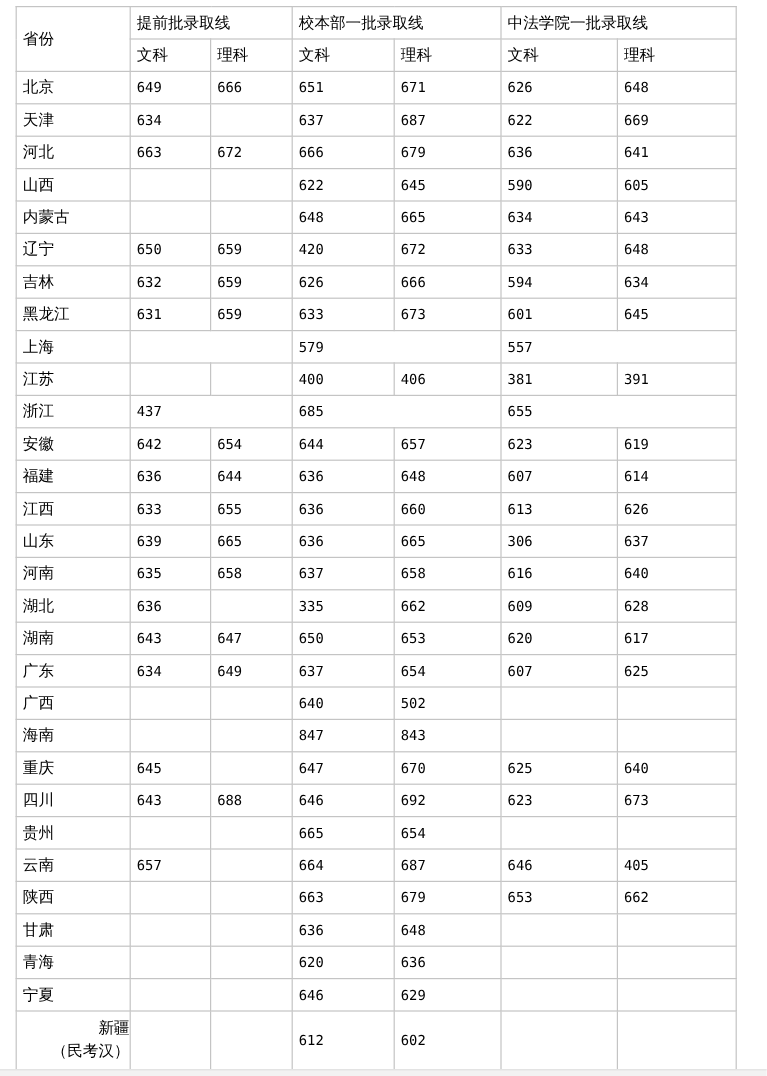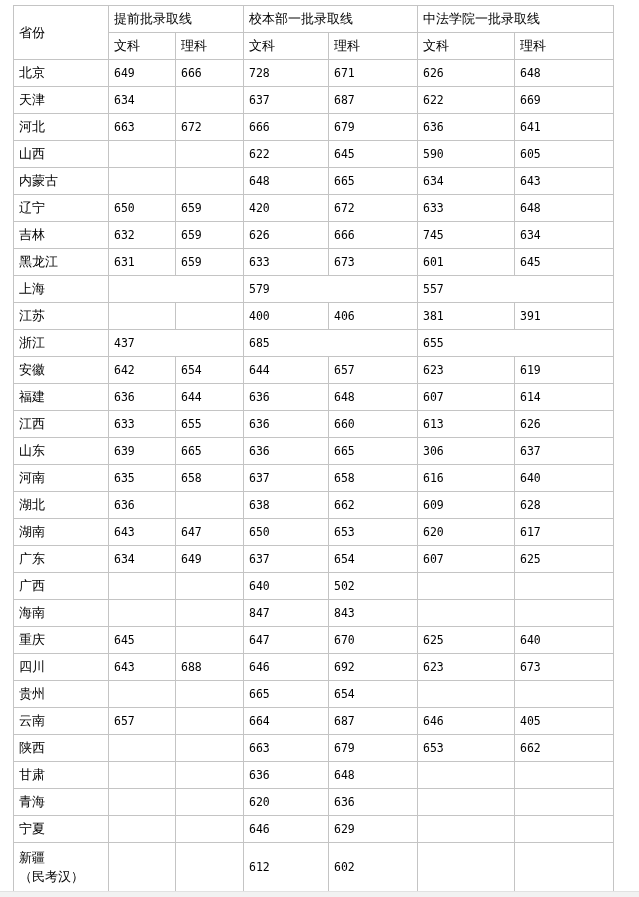--- a/index.html
+++ b/index.html
@@ -5,21 +5,21 @@
   html, body { margin:0; padding:0; background:#ffffff; }
   body { width:639px; height:897px; position:relative; overflow:hidden;
          font-family:"DejaVu Sans","Liberation Sans",sans-serif; color:#000; }
   table.scores { position:absolute; left:13px; top:5px; border-collapse:collapse;
                  table-layout:fixed; width:600px; }
   table.scores td { border:1px solid #c4c4c4; padding:0 0 0 5px; font-size:13px;
                     height:26px; vertical-align:middle; white-space:nowrap; }
   table.scores td.num { font-family:"DejaVu Sans Mono","Liberation Mono",monospace; font-size:11.5px; }
   table.scores tr.hdr td { font-size:13px;margin-left:22px; }
   table.scores tr.last td { height:48px; }
-  td.prov-multi span { display:block; line-height:19px; }
+  td.prov-multi span { display:block; line-height:19px;text-align:right; }
   .bottom-bar { position:absolute; left:0; top:891px; width:639px; height:6px; background:#f2f2f2; border-top:1px solid #e2e2e2; }
 </style>
 </head>
 <body>
 
 <table class="scores">
   <colgroup>
     <col style="width:95px">
       <col style="width:67px">
       <col style="width:68px">
@@ -40,21 +40,21 @@
       <td>理科</td>
       <td>文科</td>
       <td>理科</td>
       <td>文科</td>
       <td>理科</td>
     </tr>
   <tr>
         <td>北京</td>
         <td class="num">649</td>
         <td class="num">666</td>
-        <td class="num">728</td>
+        <td class="num">651</td>
         <td class="num">671</td>
         <td class="num">626</td>
         <td class="num">648</td>
       </tr>
       <tr>
         <td>天津</td>
         <td class="num">634</td>
         <td class="num"></td>
         <td class="num">637</td>
         <td class="num">687</td>
@@ -96,21 +96,21 @@
         <td class="num">672</td>
         <td class="num">633</td>
         <td class="num">648</td>
       </tr>
       <tr>
         <td>吉林</td>
         <td class="num">632</td>
         <td class="num">659</td>
         <td class="num">626</td>
         <td class="num">666</td>
-        <td class="num">745</td>
+        <td class="num">594</td>
         <td class="num">634</td>
       </tr>
       <tr>
         <td>黑龙江</td>
         <td class="num">631</td>
         <td class="num">659</td>
         <td class="num">633</td>
         <td class="num">673</td>
         <td class="num">601</td>
         <td class="num">645</td>
@@ -178,21 +178,21 @@
         <td class="num">658</td>
         <td class="num">637</td>
         <td class="num">658</td>
         <td class="num">616</td>
         <td class="num">640</td>
       </tr>
       <tr>
         <td>湖北</td>
         <td class="num">636</td>
         <td class="num"></td>
-        <td class="num">638</td>
+        <td class="num">335</td>
         <td class="num">662</td>
         <td class="num">609</td>
         <td class="num">628</td>
       </tr>
       <tr>
         <td>湖南</td>
         <td class="num">643</td>
         <td class="num">647</td>
         <td class="num">650</td>
         <td class="num">653</td>

